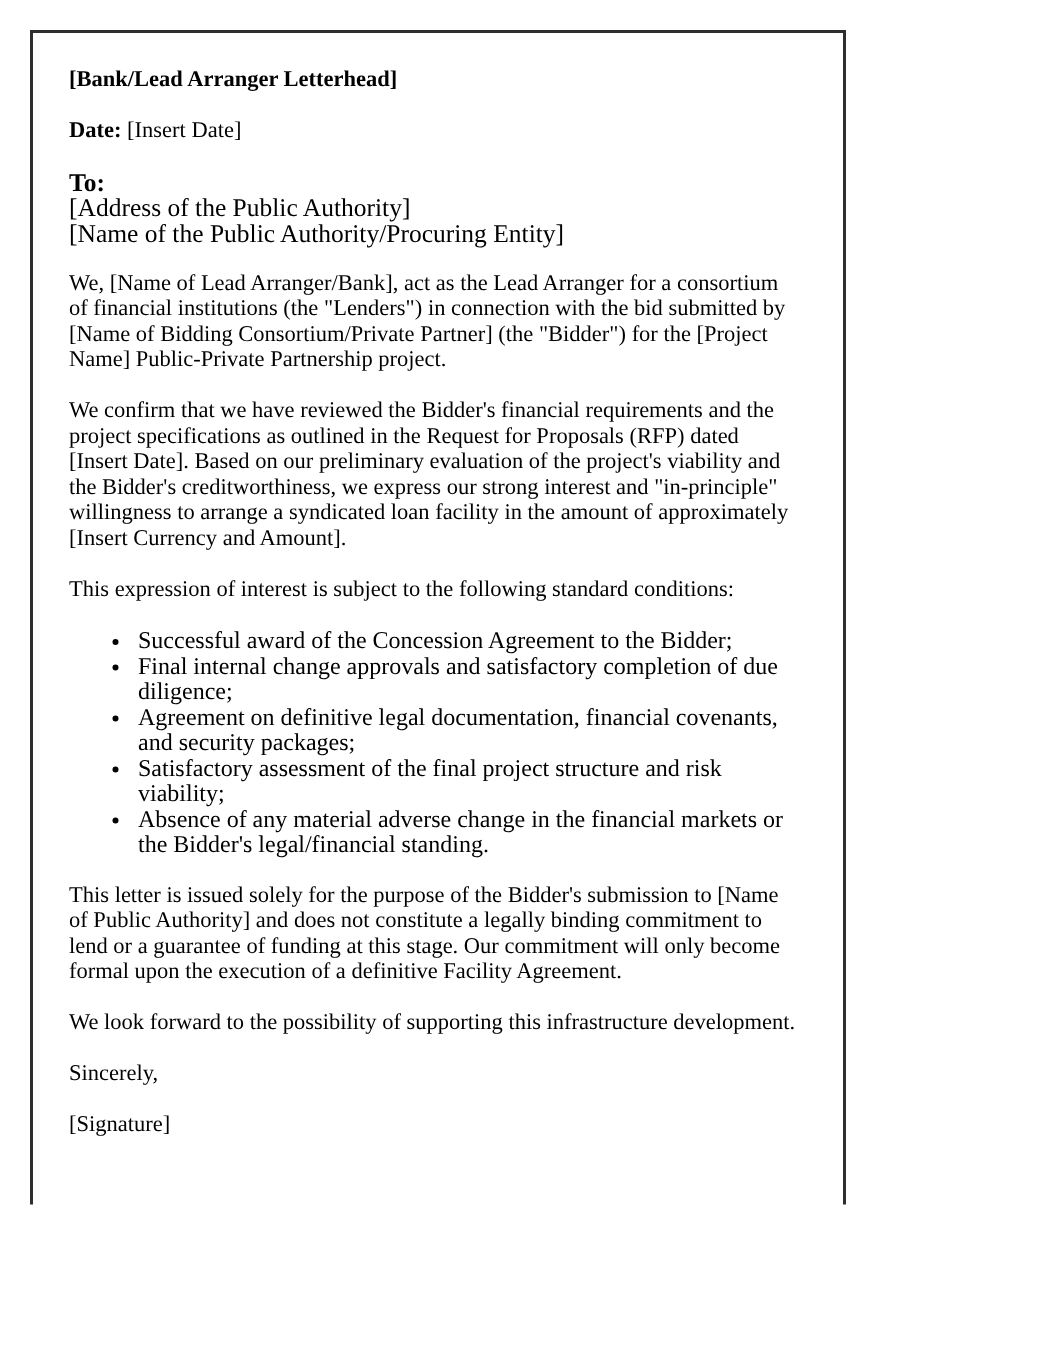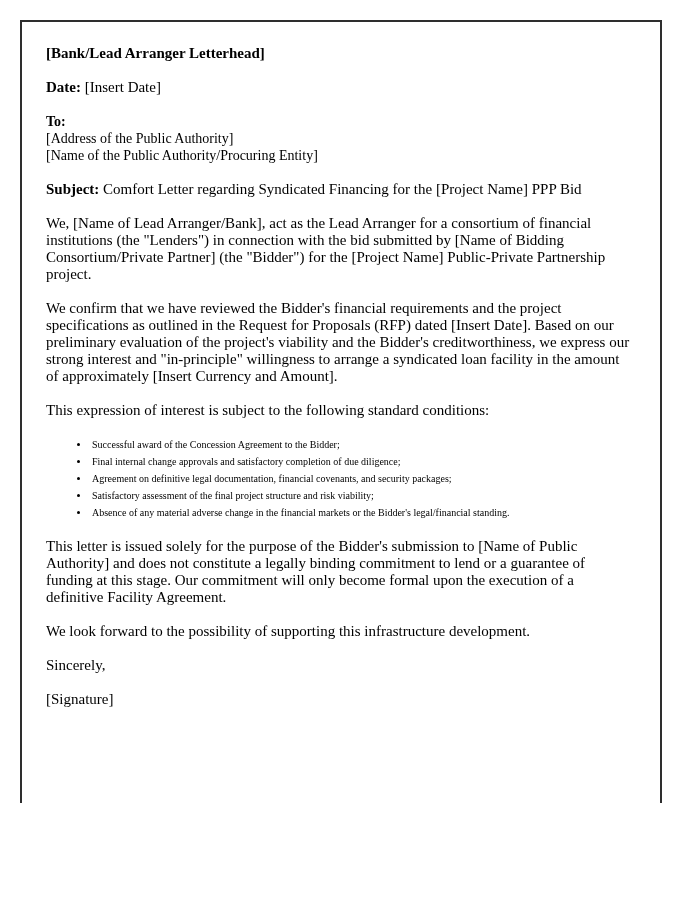--- a/index.html
+++ b/index.html
@@ -12,65 +12,64 @@
     height: 900px;
     position: relative;
     overflow: hidden;
     font-family: "Liberation Serif", "DejaVu Serif", serif;
     color: #000000;
   }
   .letter-page {
     position: absolute;
     left: 20px;
     top: 20px;
-    width: 642px;
+    width: 544px;
     height: 783px;
     box-sizing: border-box;
     border: 2px solid #2e2e2e;
     border-bottom: none;
     background: #ffffff;
     padding: 23px 28px 0 24px;
     overflow: hidden;
   }
   .letter-page p,
   .letter-page .block {
     margin: 0 0 17px 0;
     font-size: 15px;
     line-height: 17px;
   }
   .bold { font-weight: bold; }
-  .to-line { font-size: 14px; line-height: 17px; }
+  .to-line { font-size: 17px; line-height: 17px; }
   ul.conditions-list {
     margin: 0 0 17px 0;
     padding: 0 0 0 44px;
     list-style: disc;
   }
   ul.conditions-list li {
-    font-size: 10px;
+    font-size: 16px;
     line-height: 17px;
     margin: 0;
     padding-left: 2px;
   }
 </style>
 </head>
 <body>
 
 <div class="letter-page">
 
   <p class="bold">[Bank/Lead Arranger Letterhead]</p>
 
   <p><span class="bold">Date:</span> <span>[Insert Date]</span></p>
 
   <div class="block">
     <div class="to-line bold">To:</div>
     <div class="to-line">[Address of the Public Authority]</div>
     <div class="to-line">[Name of the Public Authority/Procuring Entity]</div>
   </div>
 
-  <p><span class="bold">Subject:</span> <span>Comfort Letter regarding Syndicated Financing for the [Project Name] PPP Bid</span></p>
 
 
   <p>We, [Name of Lead Arranger/Bank], act as the Lead Arranger for a consortium of financial institutions (the "Lenders") in connection with the bid submitted by [Name of Bidding Consortium/Private Partner] (the "Bidder") for the [Project Name] Public-Private Partnership project.</p>
 
   <p>We confirm that we have reviewed the Bidder's financial requirements and the project specifications as outlined in the Request for Proposals (RFP) dated [Insert Date]. Based on our preliminary evaluation of the project's viability and the Bidder's creditworthiness, we express our strong interest and "in-principle" willingness to arrange a syndicated loan facility in the amount of approximately [Insert Currency and Amount].</p>
 
   <p>This expression of interest is subject to the following standard conditions:</p>
 
   <ul class="conditions-list">
     <li>Successful award of the Concession Agreement to the Bidder;</li>

